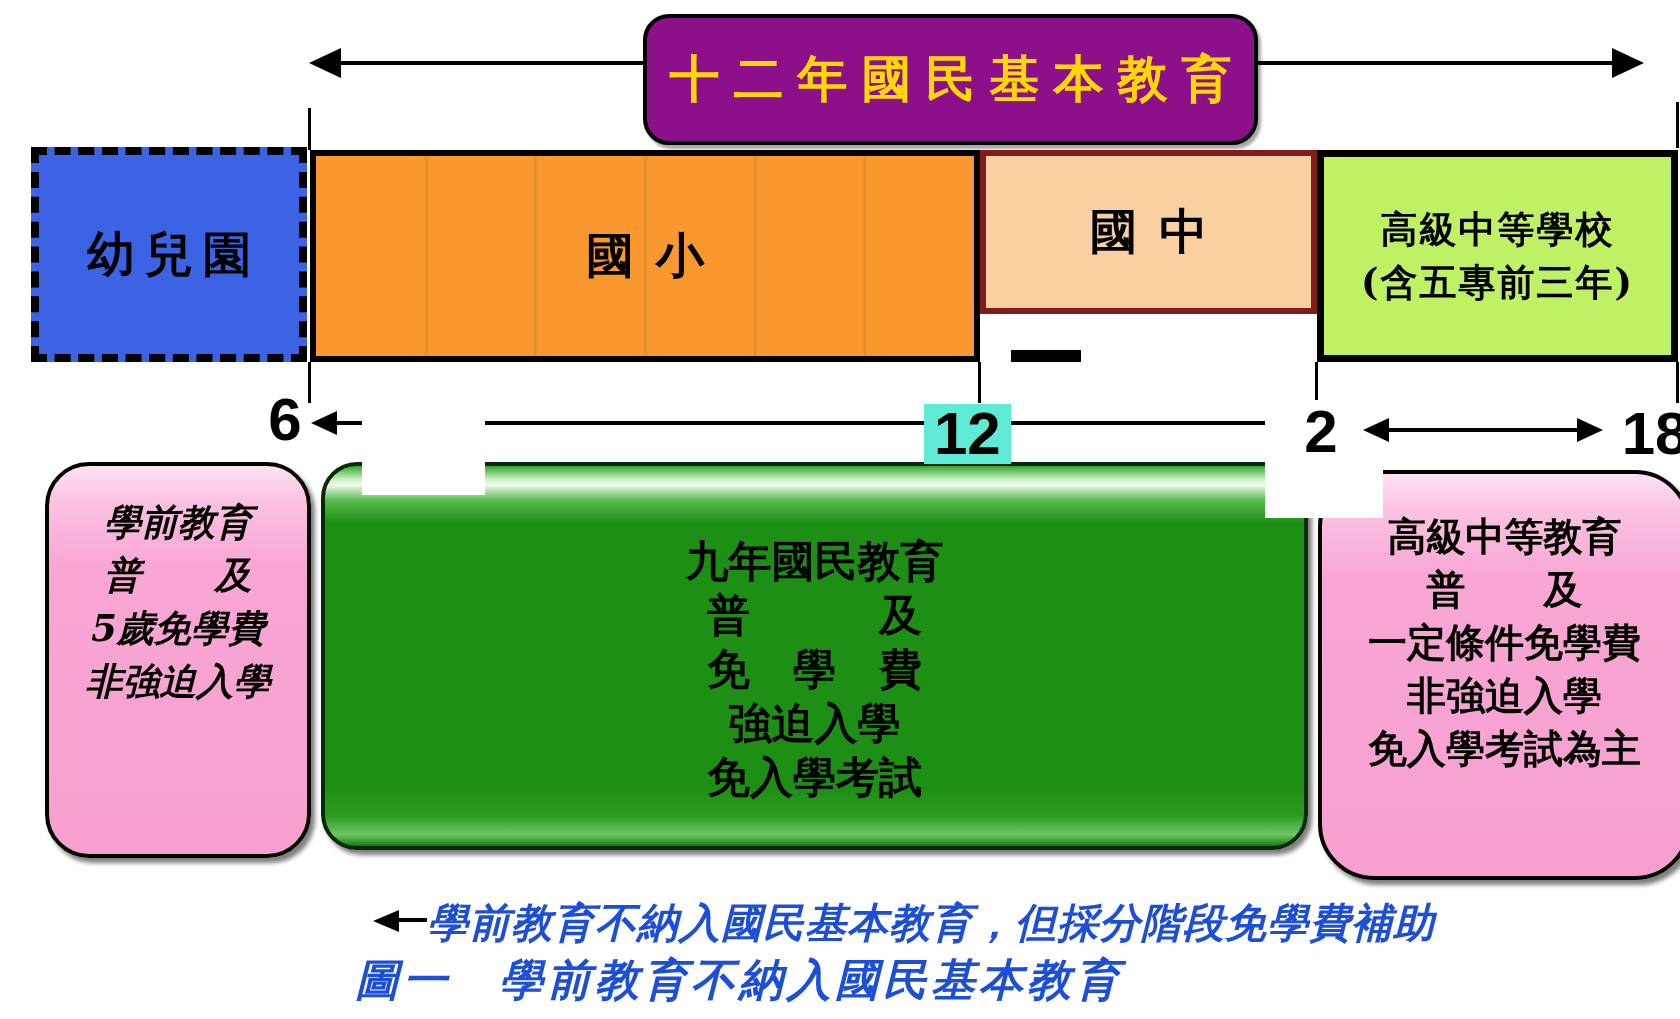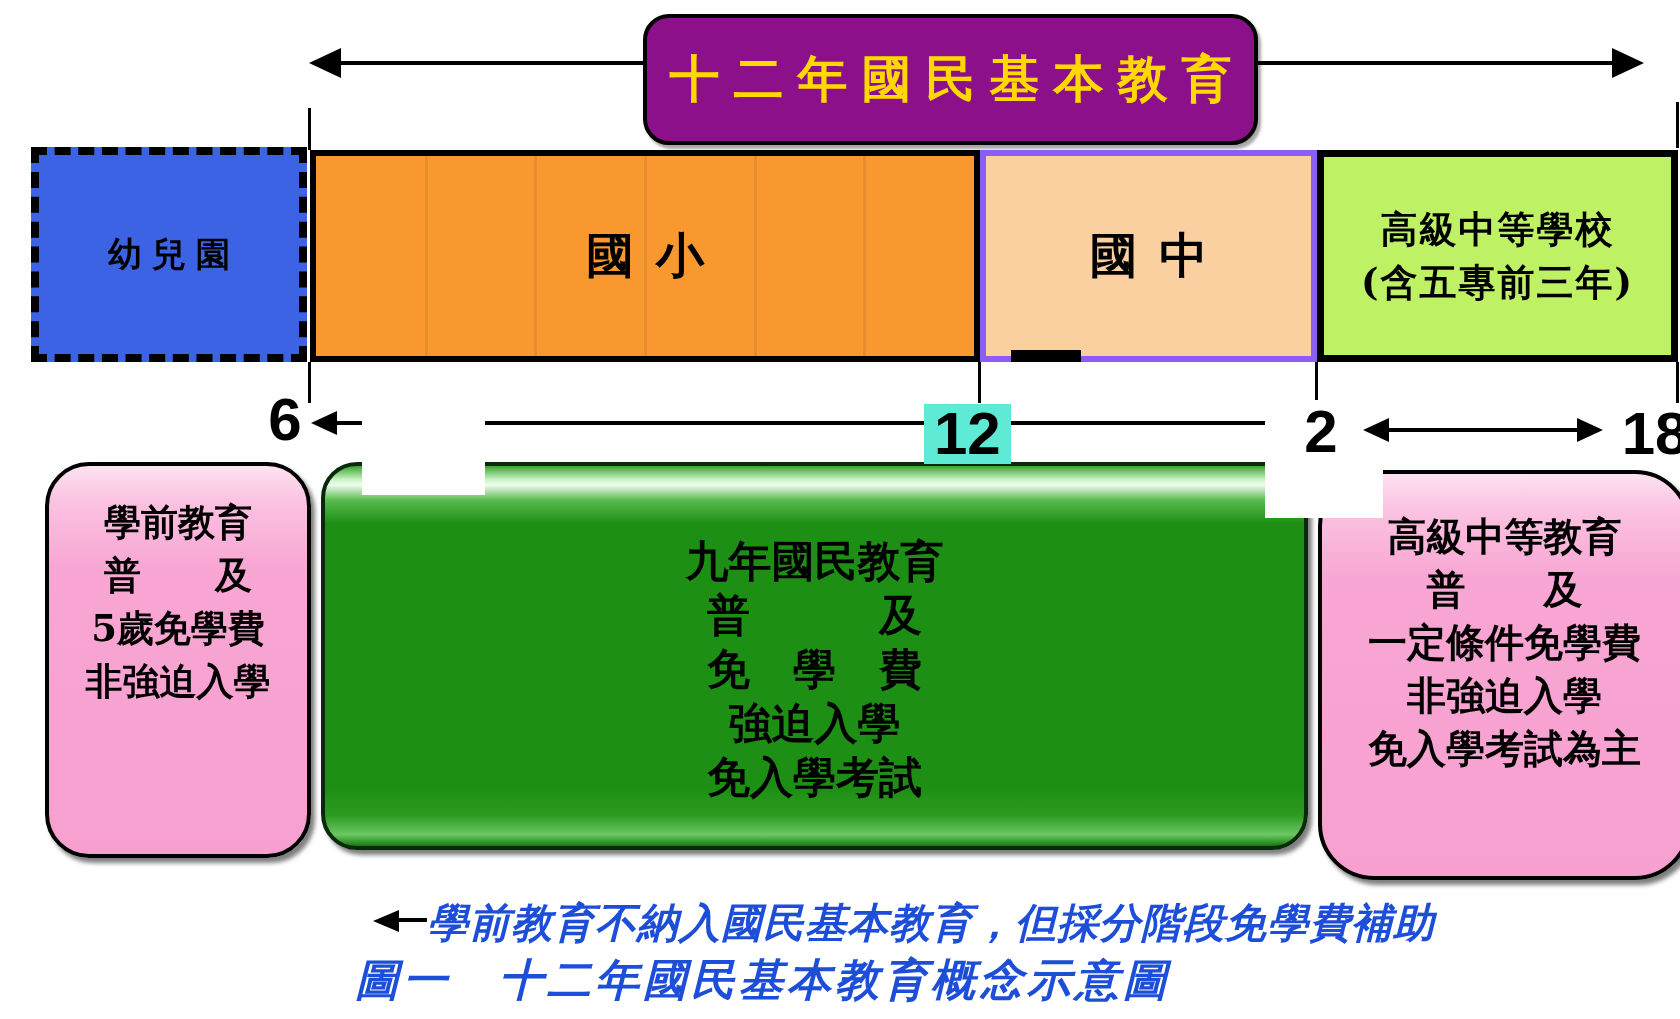--- a/index.html
+++ b/index.html
@@ -30,29 +30,29 @@
   .tri-left.small{border-top:12px solid transparent;border-bottom:12px solid transparent;border-right:26px solid #000;}
   .tri-right.small{border-top:12px solid transparent;border-bottom:12px solid transparent;border-left:26px solid #000;}
 
   
   .seg{display:flex;align-items:center;justify-content:center;flex-direction:column;}
   .seg .lbl{color:#000;font-weight:bold;white-space:nowrap;}
   .kindergarten{
     left:8px;top:147px;width:276px;height:215px;
     background:#3B63E4;border:8px dashed #000;
   }
-  .kindergarten .lbl{font-size:34px;letter-spacing:10px;text-indent:10px;}
+  .kindergarten .lbl{font-size:48px;letter-spacing:10px;text-indent:10px;}
   .elementary{
     left:287px;top:150px;width:670px;height:212px;
     background:#F9982F;border:6px solid #000;
   }
   .elementary .lbl{font-size:48px;letter-spacing:22px;text-indent:22px;}
   .junior{
-    left:957px;top:150px;width:337px;height:212px;
-    background:#FBD0A0;border:6px solid #8b5cf6;
+    left:957px;top:150px;width:337px;height:164px;
+    background:#FBD0A0;border:6px solid #7f1d1d;
   }
   .junior .lbl{font-size:48px;letter-spacing:22px;text-indent:22px;}
   .senior-bar{
     left:1294px;top:150px;width:361px;height:212px;
     background:#bef264;border:7px solid #000;
   }
   .senior-bar .lbl{font-size:37px;line-height:53px;letter-spacing:2px;text-align:center;}
   .grade-divider{top:0;width:3px;height:100%;background:rgba(0,0,0,0.07);}
   .junior-mark{left:988px;top:350px;width:70px;height:12px;background:#000;}
 
@@ -72,21 +72,21 @@
   .greenbox{
     left:298px;top:462px;width:987px;height:388px;
     background:linear-gradient(180deg,#35A52C 0%,#C9F2C4 3.5%,#F0FBEF 5%,#58BB4E 9%,#1E8F15 15%,#1E8F15 85%,#2D9B22 92%,#6CC763 97%,#157A0E 100%);
     border-radius:36px;border:4px solid #08290a;
   }
   .info .txt{
     position:absolute;left:0;width:100%;text-align:center;
     color:#000;font-weight:bold;white-space:pre;
   }
   .greenbox .txt{font-size:43px;line-height:54px;top:68px;}
-  .preschool{left:22px;top:462px;width:266px;height:396px;}
+  .preschool{left:22px;top:462px;width:266px;height:396px;font-style:italic;}
   .preschool .txt{font-size:37px;line-height:53px;top:30px;}
   .senior-info{left:1295px;top:470px;width:373px;height:410px;border-radius:56px;}
   .senior-info .txt{font-size:39px;line-height:53px;top:36px;}
 
   .whitemask{background:#ffffff;}
 
   
   .caption{color:#1d4ed8;font-weight:bold;white-space:nowrap;font-style:italic;}
 </style>
 </head>
@@ -151,15 +151,15 @@
   <div class="abs tri tri-right small" style="left:1554px;top:418px;"></div>
 
   <div class="abs age" style="left:234px;top:390px;width:56px;">6</div>
   <div class="abs age age12" style="left:901px;top:404px;">12</div>
   <div class="abs age" style="left:1250px;top:402px;width:96px;">2</div>
   <div class="abs age" style="left:1592px;top:404px;width:80px;">18</div>
 
   <div class="abs tri tri-left" style="left:350px;top:910px;border-top-width:11px;border-bottom-width:11px;border-right-width:26px;"></div>
   <div class="abs hline" style="left:372px;top:918px;width:32px;"></div>
   <div class="abs caption" style="left:404px;top:896px;font-size:41px;letter-spacing:1px;">學前教育不納入國民基本教育，但採分階段免學費補助</div>
-  <div class="abs caption" style="left:332px;top:951px;font-size:44px;letter-spacing:4px;">圖一　十二年國民基本教育概念示意圖</div>
+  <div class="abs caption" style="left:332px;top:951px;font-size:44px;letter-spacing:4px;">圖一　學前教育不納入國民基本教育</div>
 
 </div>
 
 </body></html>

